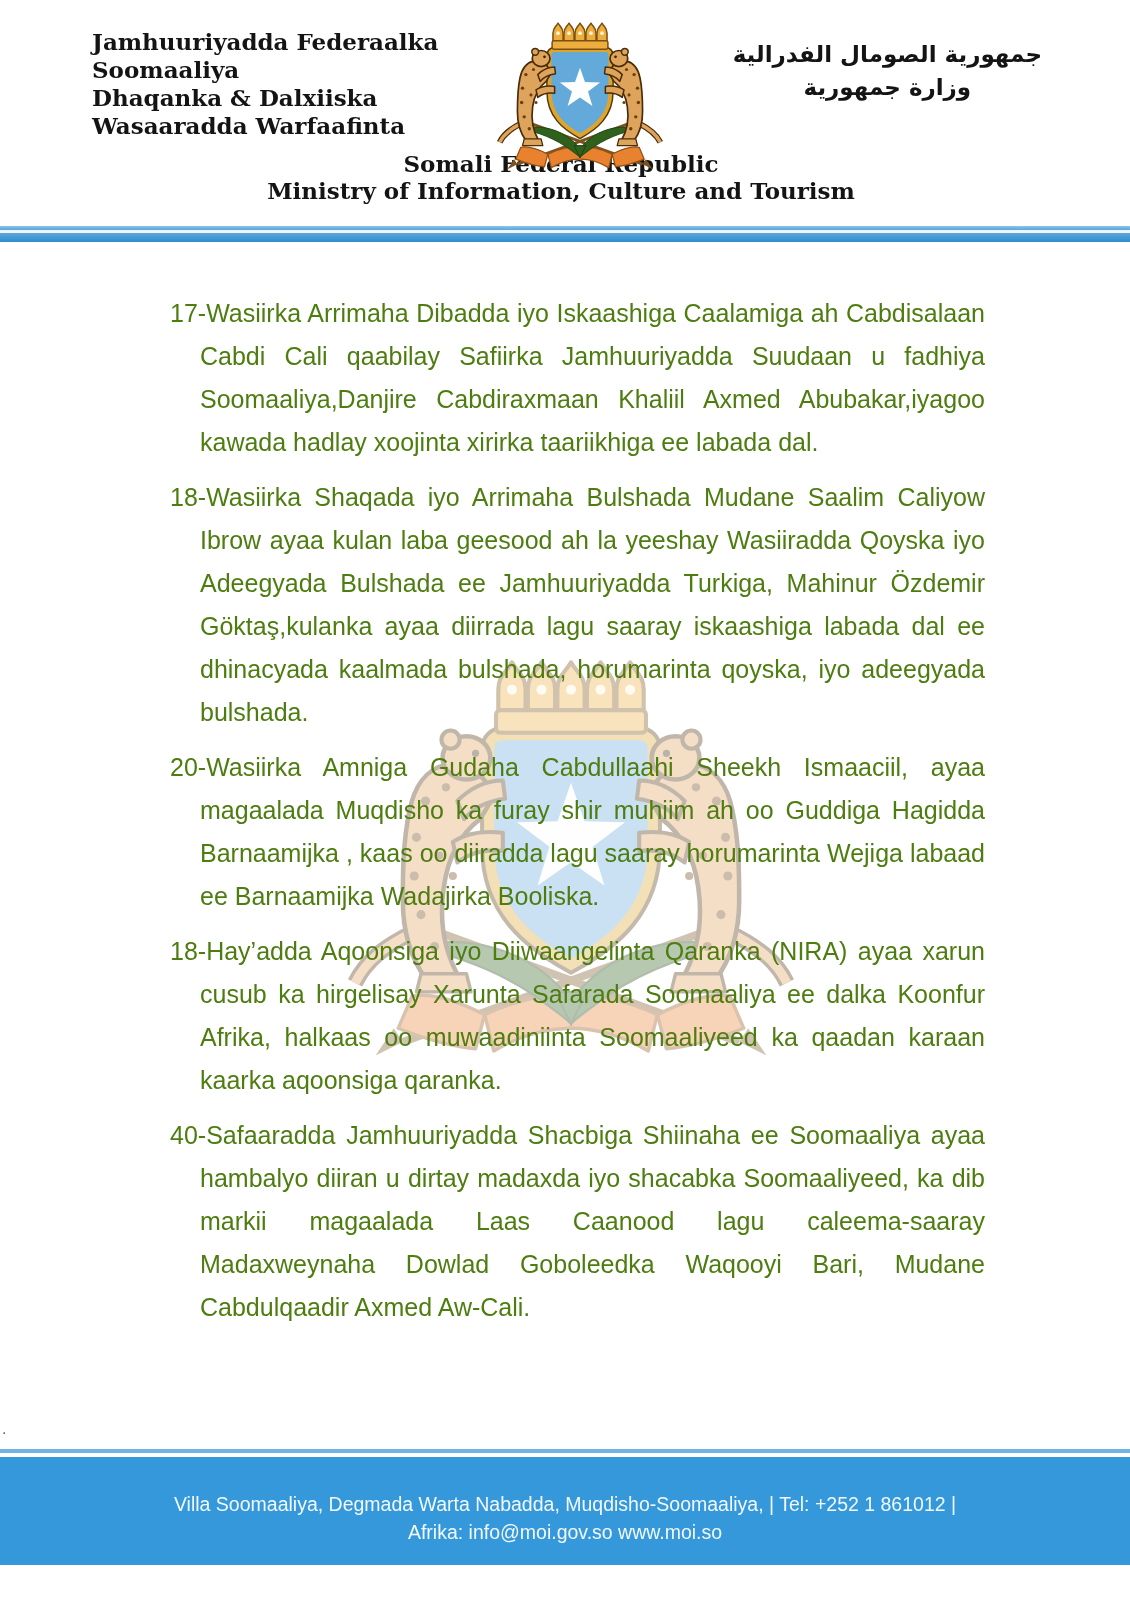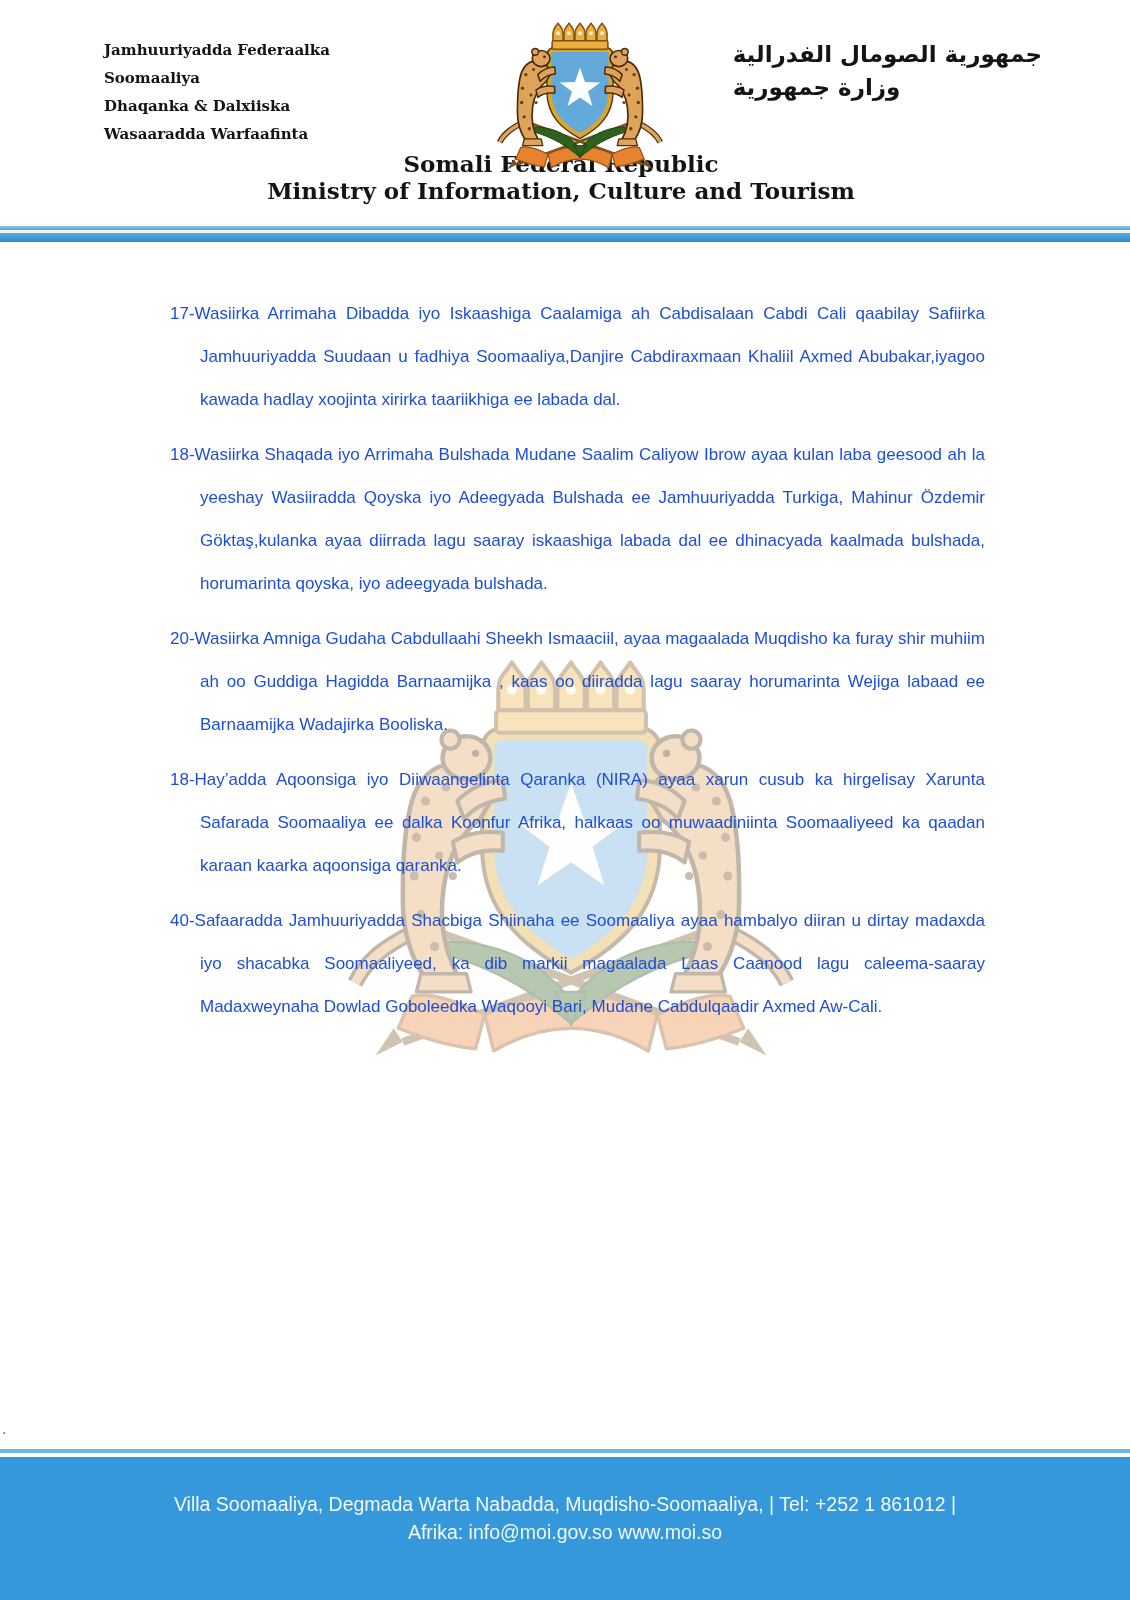--- a/index.html
+++ b/index.html
@@ -2,53 +2,53 @@
 <html><head>
 <meta charset="utf-8">
 <style>
   html,body{margin:0;padding:0;background:#ffffff;}
   .page{
     position:relative;width:1130px;height:1600px;background:#ffffff;
     overflow:hidden;font-family:"Liberation Sans",sans-serif;color:#1b1b1b;
   }
   
   .hdr-left{
-    position:absolute;left:92px;top:36px;
+    position:absolute;left:92px;top:28px;
     font-family:"DejaVu Serif",serif;font-weight:bold;
-    font-size:15px;line-height:28px;color:#141414;margin-left:12px;
+    font-size:23px;line-height:28px;color:#141414;
   }
   .hdr-arabic{
-    position:absolute;right:88px;top:38px;direction:rtl;text-align:left;
+    position:absolute;right:88px;top:38px;direction:rtl;text-align:center;
     font-family:"DejaVu Sans",sans-serif;font-weight:bold;
     font-size:23px;line-height:33px;color:#141414;
   }
   .hdr-title{
     position:absolute;left:0;top:150px;width:1122px;text-align:center;
     font-family:"DejaVu Serif",serif;font-weight:bold;
     font-size:23px;line-height:27px;color:#141414;z-index:1;
   }
   .emblem{position:absolute;left:487px;top:22px;width:186px;height:161px;z-index:2;}
   
   .divider{position:absolute;left:0;top:226px;width:1130px;height:17px;}
   .divider .thin{height:4px;background:linear-gradient(#8cc4e9,#55a6dd);}
   .divider .gap{height:3px;background:#eef6fc;}
   .divider .thick{height:9px;background:linear-gradient(#5aa9de,#2f8ccd);}
   
   .watermark{position:absolute;left:321px;top:660px;width:500px;height:432px;opacity:.34;z-index:0;}
   
   .content{
     position:absolute;left:170px;top:292px;width:815px;z-index:1;
-    font-size:17px;line-height:43px;text-align:justify;color:#1d4ed8;
+    font-size:25px;line-height:43px;text-align:justify;color:#4d7c0f;
   }
   .item{padding-left:30px;text-indent:-30px;margin-bottom:12px;}
   .stray{position:absolute;left:2px;top:1420px;font-size:16px;color:#666;z-index:1;}
   
   .footer-accent{position:absolute;left:0;top:1449px;width:1130px;height:4px;background:#6fb4e2;}
   .footer{
-    position:absolute;left:0;top:1457px;width:1130px;height:144px;background:#3498db;
+    position:absolute;left:0;top:1457px;width:1130px;height:108px;background:#3498db;
     color:#f2f8fd;text-align:center;font-size:19.5px;line-height:28px;
     padding-top:33px;box-sizing:border-box;
   }
 </style>
 </head>
 <body>
 
 <svg width="0" height="0" style="position:absolute" aria-hidden="true">
   <defs>
     <g id="leopard-left" stroke="#4A2C08" stroke-linejoin="round">

